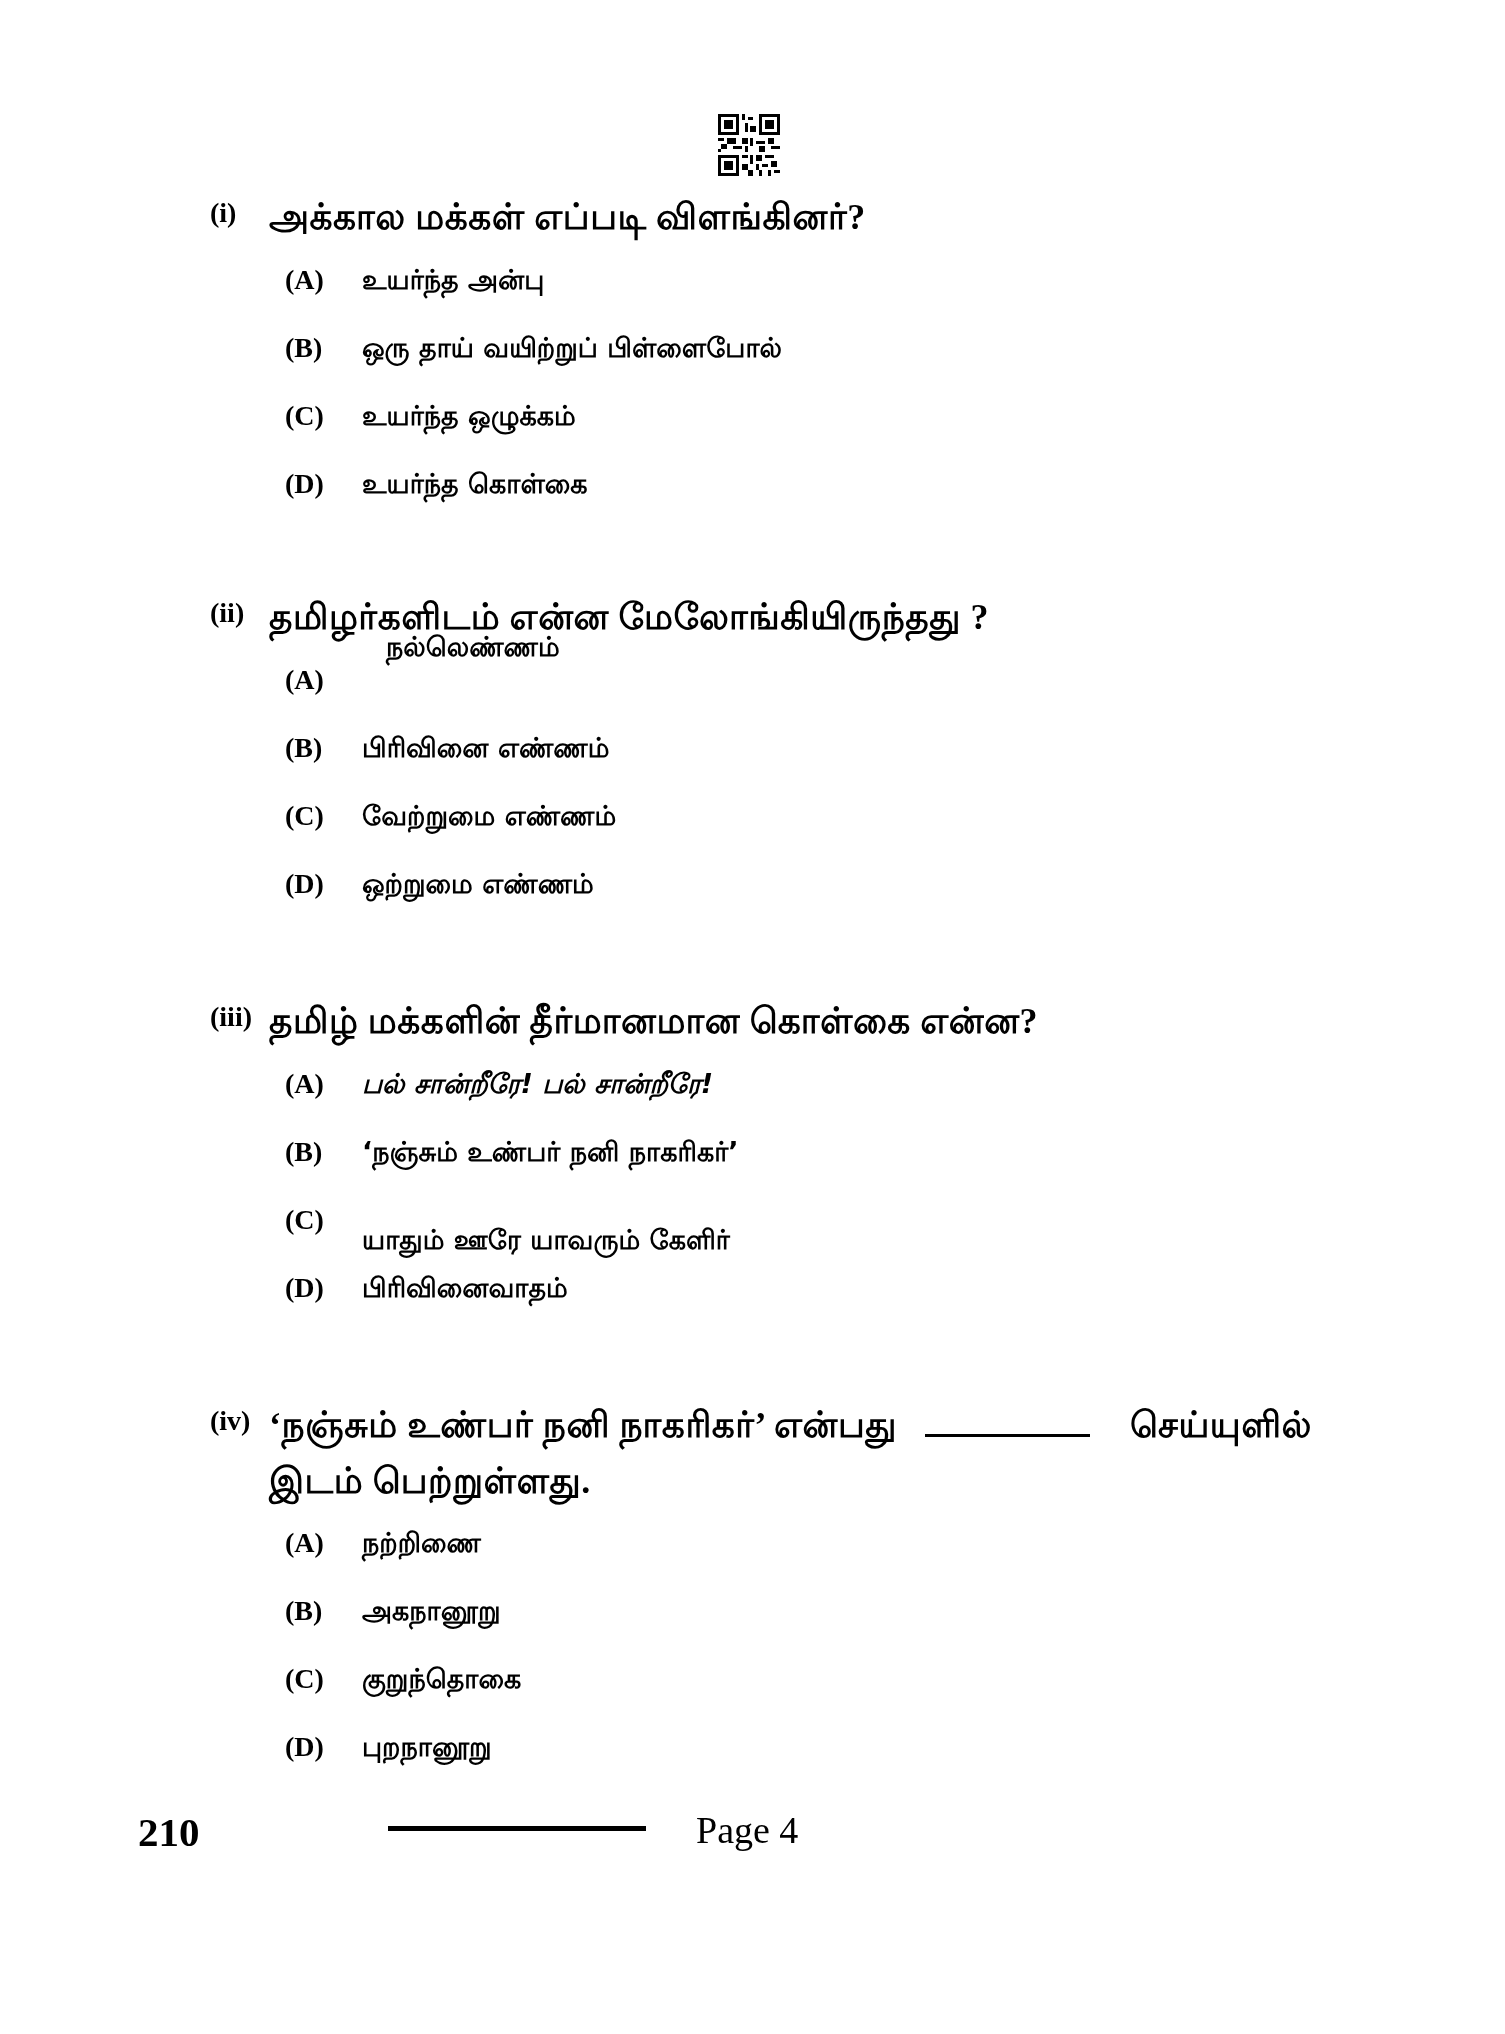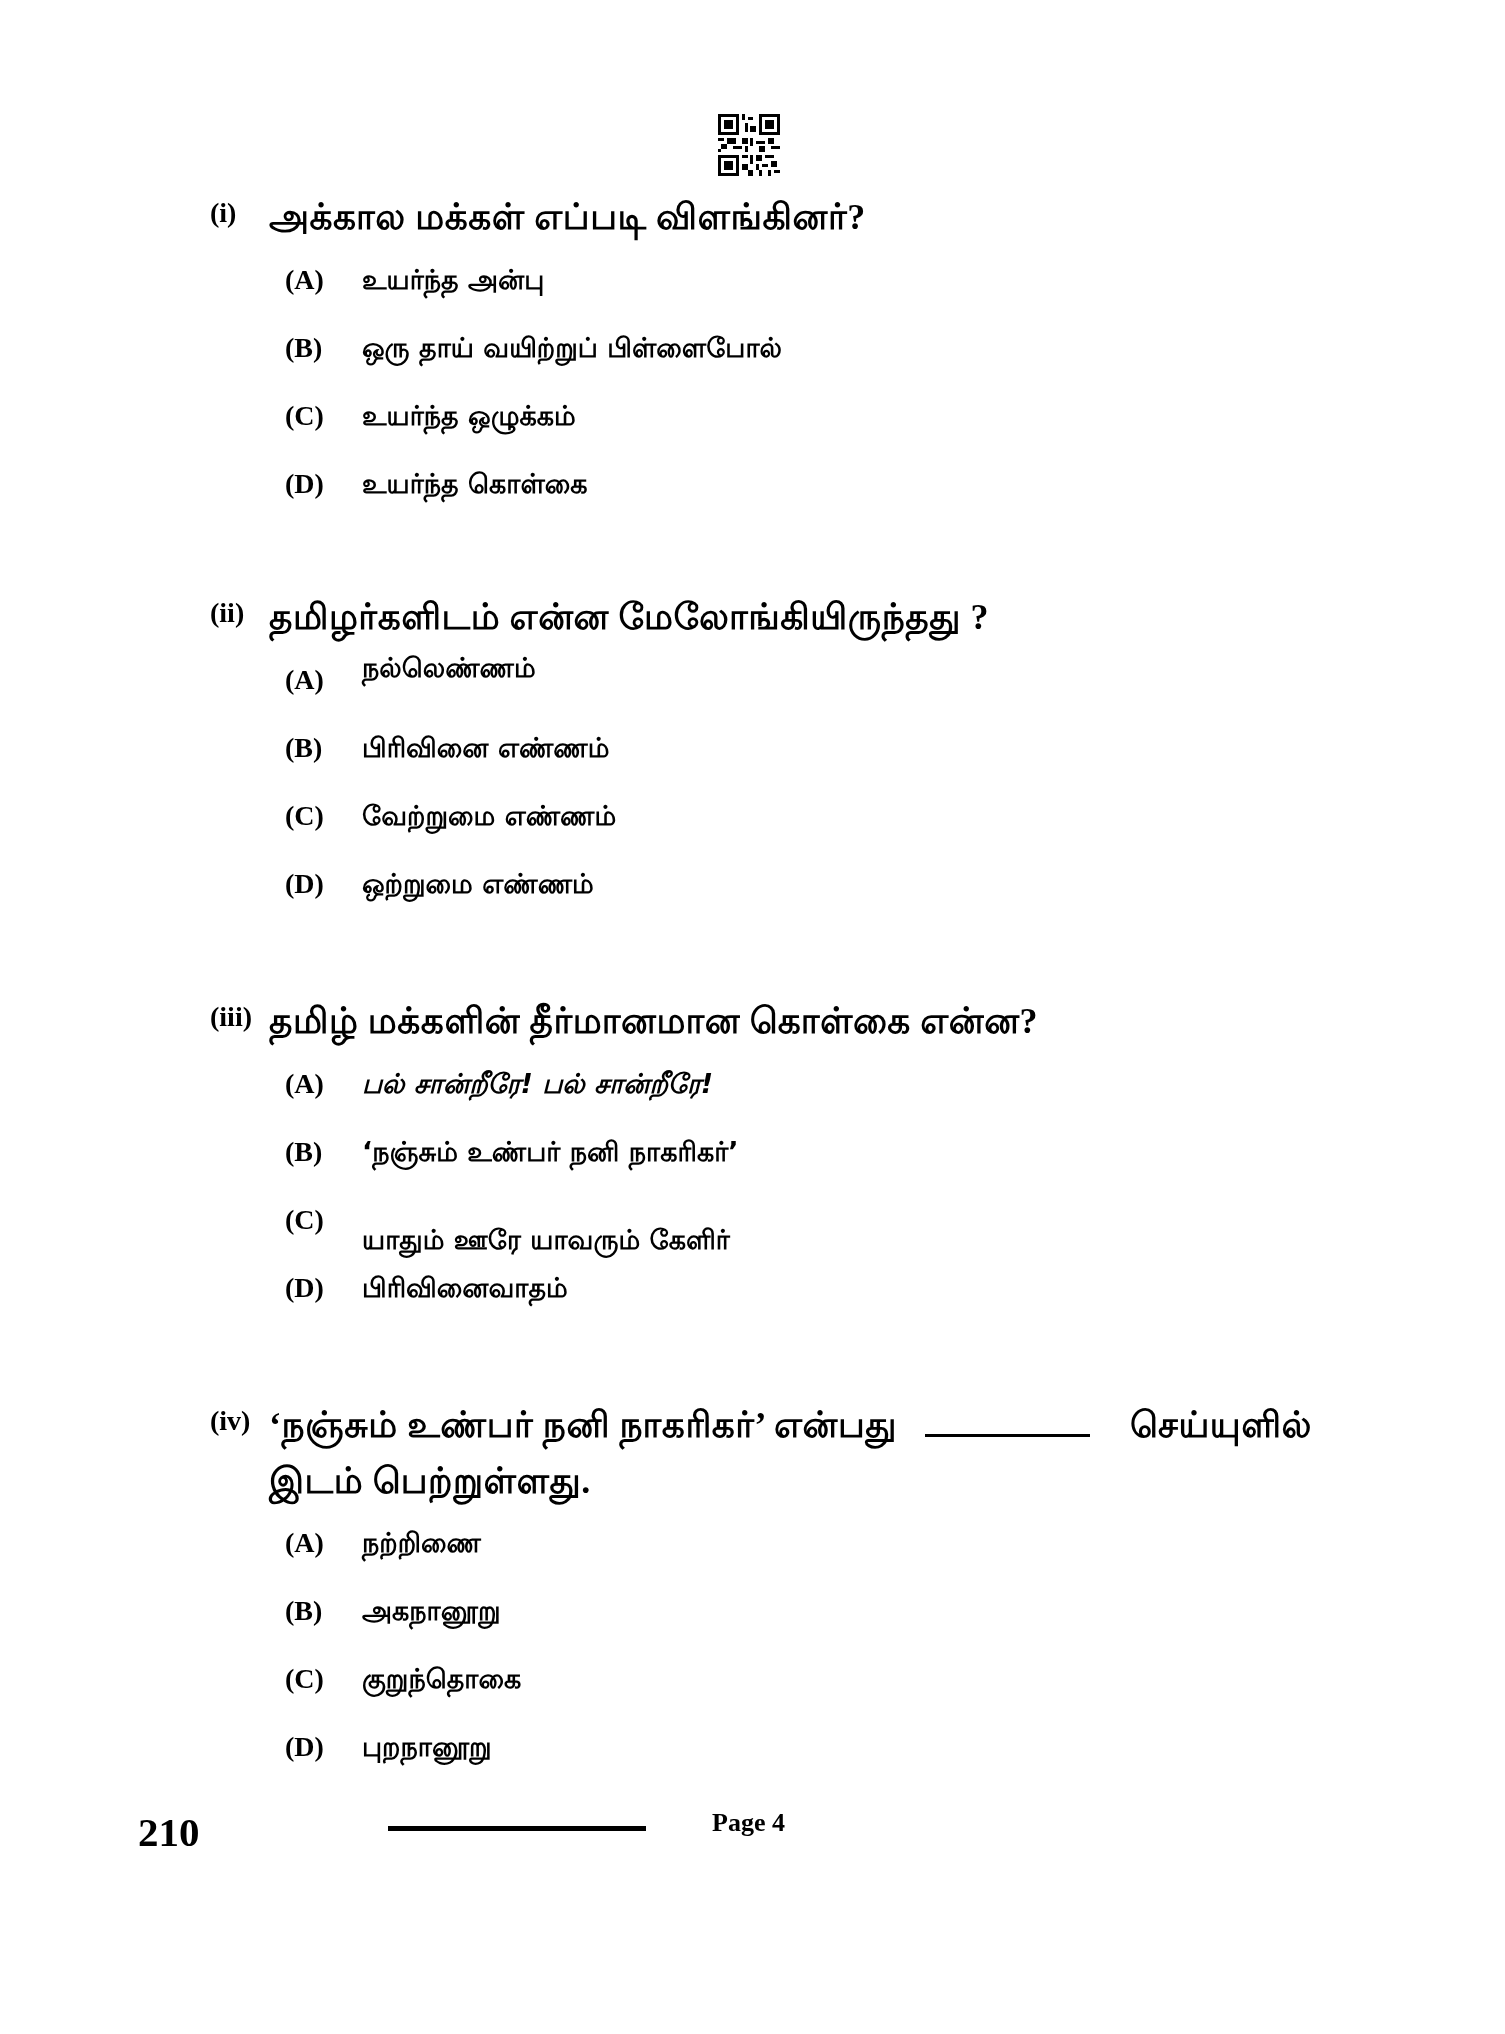--- a/index.html
+++ b/index.html
@@ -33,21 +33,21 @@
     margin: 0 40px 0 28px; vertical-align: baseline; height: 1px;
   }
   .footer-num {
     position: absolute; left: 138px; top: 1808px; font-size: 41px; font-weight: bold;
     font-family: "Liberation Serif", serif;
   }
   .footer-rule {
     position: absolute; left: 388px; top: 1826px; width: 258px; height: 5px; background: #000;
   }
   .footer-page {
-    position: absolute; left: 712px; top: 1808px; font-size: 26px; font-weight: bold;
+    position: absolute; left: 696px; top: 1808px; font-size: 38px; font-weight: normal;
     font-family: "Liberation Serif", serif;
   }
 </style>
 </head>
 <body>
 
 <svg class="qr" viewBox="0 0 21 21" shape-rendering="crispEdges">
   <rect x="0" y="0" width="21" height="21" fill="#fff"></rect>
   <g fill="#000">
     <rect x="0" y="0" width="7" height="1"></rect>
@@ -115,21 +115,21 @@
     <span class="olabel" style="top:468px;">(D)</span>
     <span class="otext" style="top:468px;">உயர்ந்த கொள்கை</span>
   </div>
 </section>
 
 <section>
   <div class="qnum" style="top:597px;">(ii)</div>
   <div class="qtext" style="top:596px;">தமிழர்களிடம் என்ன மேலோங்கியிருந்தது ?</div>
   <div>
     <span class="olabel" style="top:664px;">(A)</span>
-    <span class="otext" style="top:652px;">நல்லெண்ணம்</span>
+    <span class="otext" style="top:631px;margin-left:24px;">நல்லெண்ணம்</span>
   </div>
   <div>
     <span class="olabel" style="top:732px;">(B)</span>
     <span class="otext" style="top:732px;">பிரிவினை எண்ணம்</span>
   </div>
   <div>
     <span class="olabel" style="top:800px;">(C)</span>
     <span class="otext" style="top:800px;">வேற்றுமை எண்ணம்</span>
   </div>
   <div>

